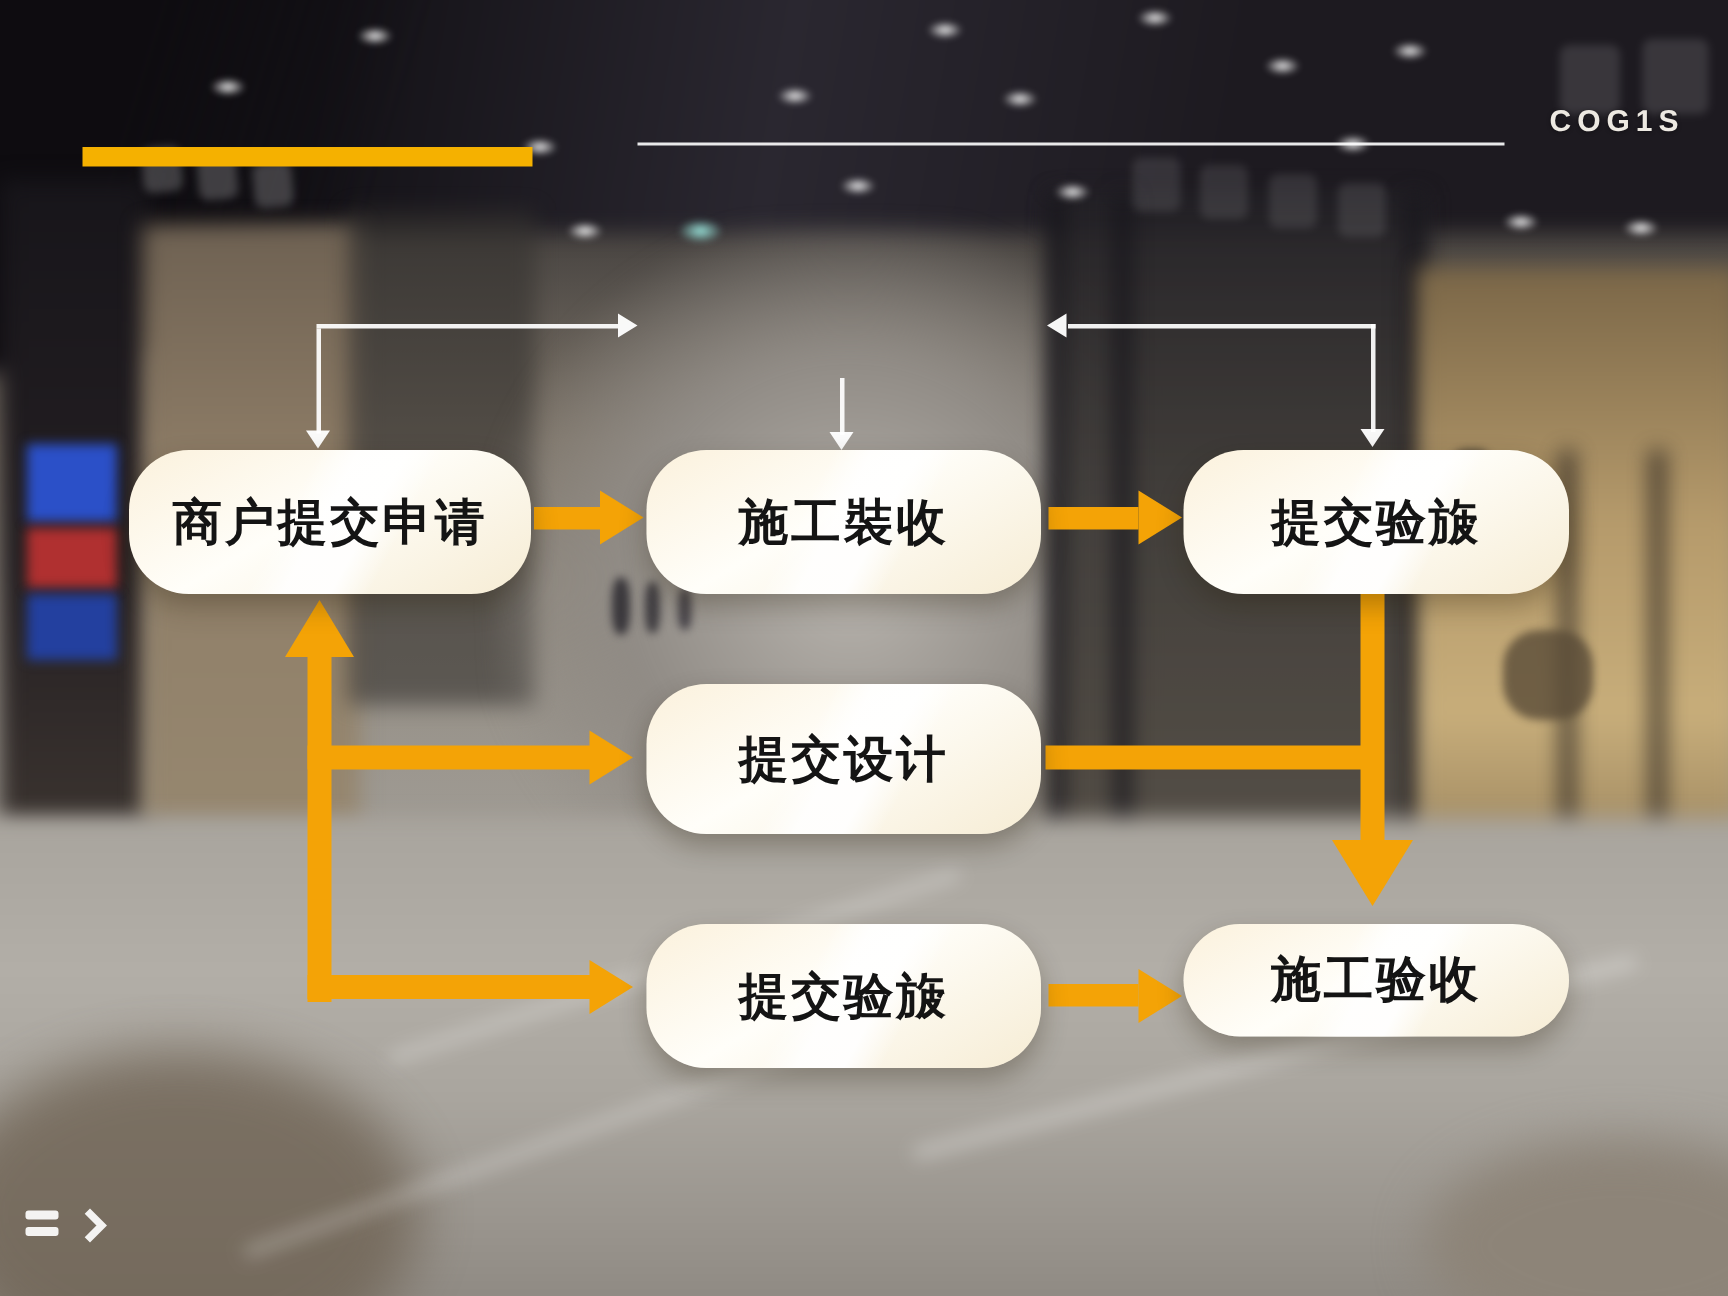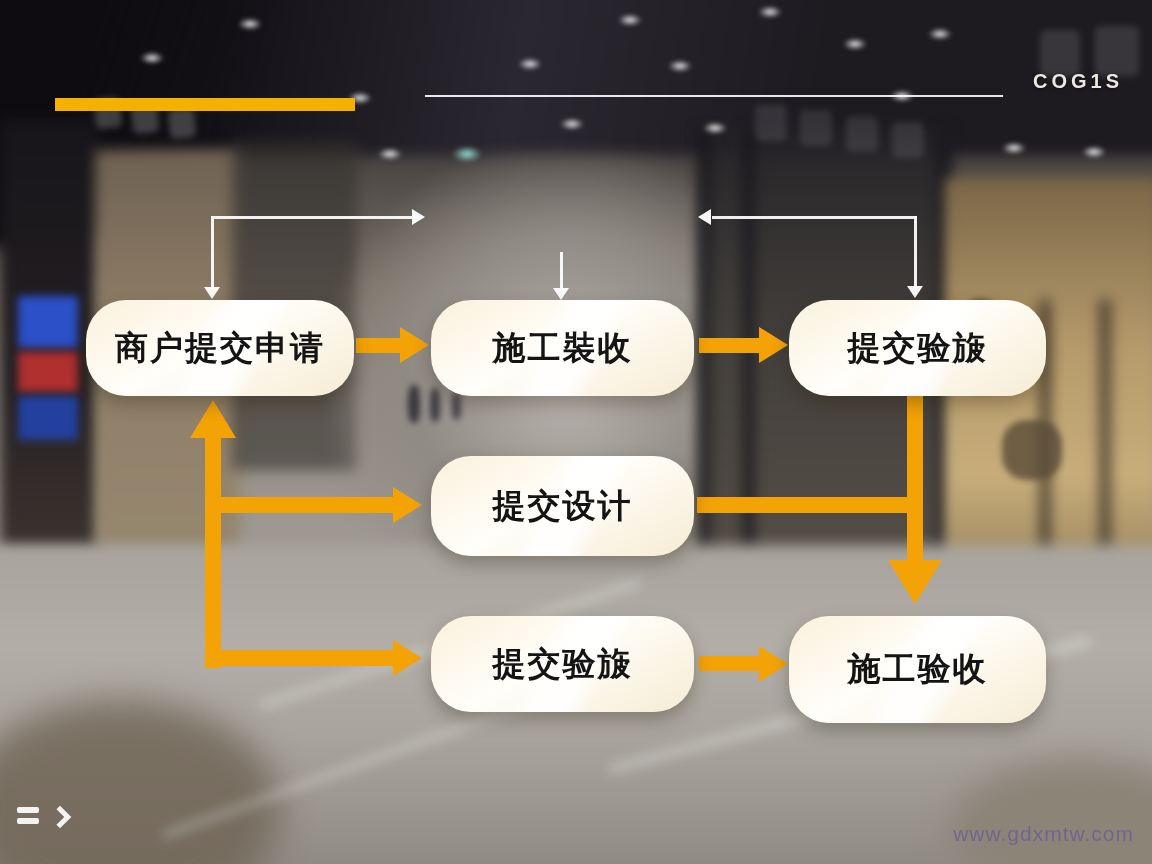--- a/index.html
+++ b/index.html
@@ -177,24 +177,23 @@
   </div>
   <div class="node" style="left:789px;top:300px;width:257px;height:96px;">
     <span>提交验旇</span>
   </div>
   <div class="node" style="left:431px;top:456px;width:263px;height:100px;">
     <span>提交设计</span>
   </div>
   <div class="node" style="left:431px;top:616px;width:263px;height:96px;">
     <span>提交验旇</span>
   </div>
-  <div class="node" style="left:789px;top:616px;width:257px;height:107px;">
+  <div class="node" style="left:789px;top:616px;width:257px;height:75px;">
     <span>施工验收</span>
   </div>
 
   <div class="menu-bars">
       <i></i>
       <i></i>
     </div>
   <div class="chev"></div>
-  <div class="watermark">www.gdxmtw.com</div>
 
 </div>
 
 </body></html>

